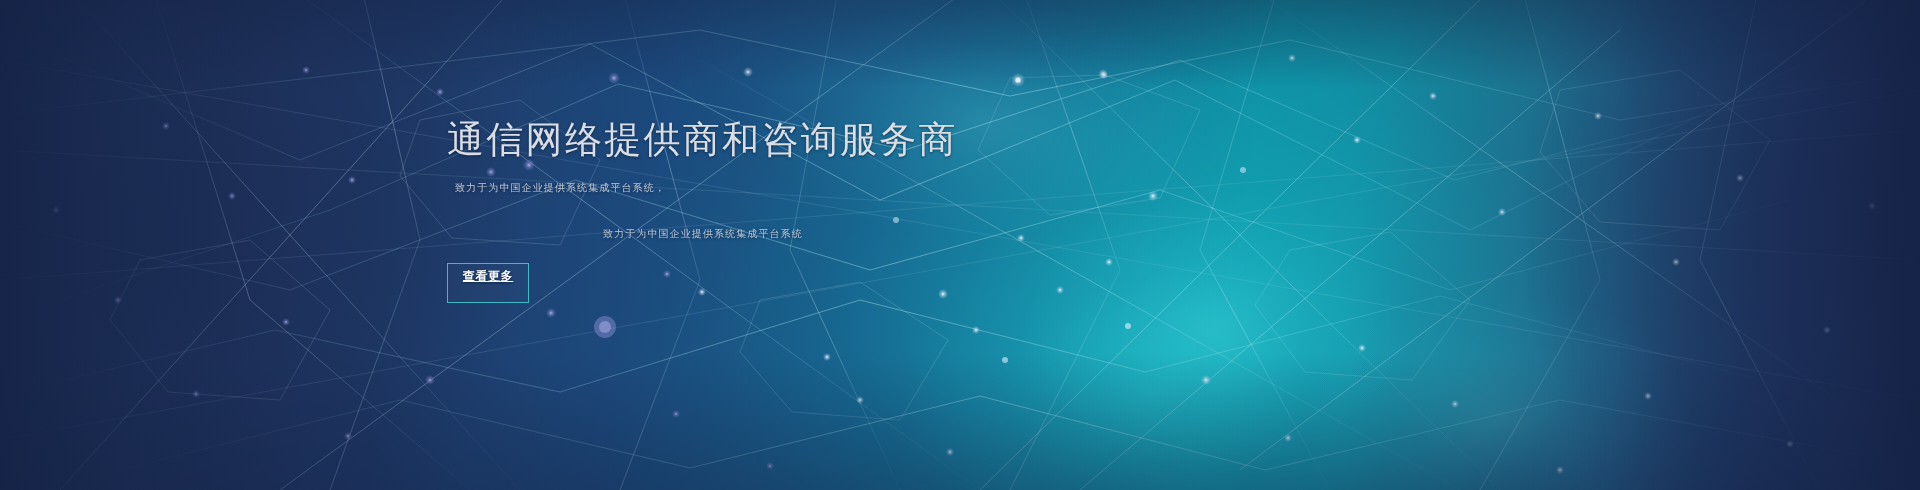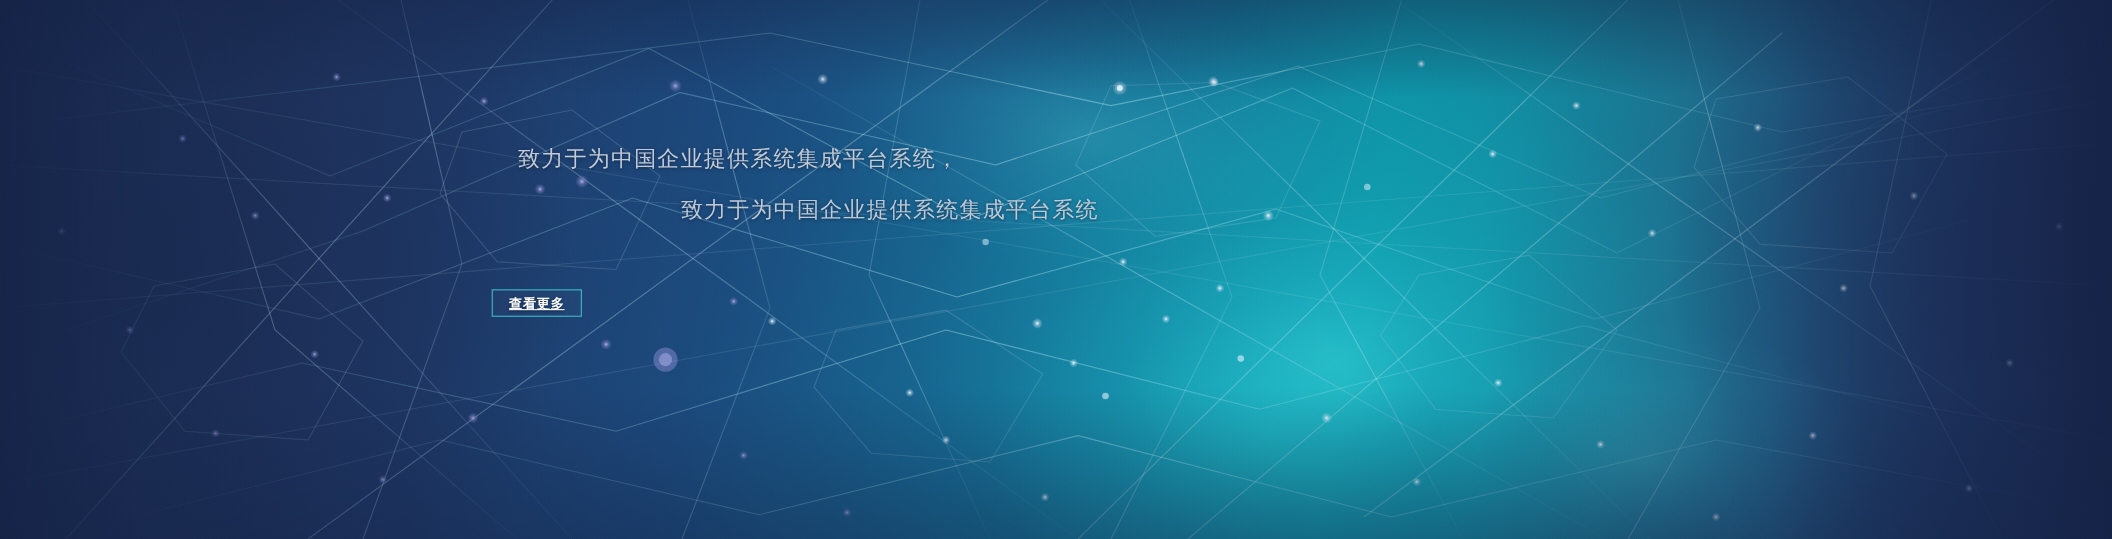--- a/index.html
+++ b/index.html
@@ -108,22 +108,22 @@
     letter-spacing: 2.3px;
     color: #d9dde4;
     font-weight: 400;
     text-shadow: 0 1px 3px rgba(8,22,48,0.55);
     white-space: nowrap;
   }
   .headline .line2 { display: block; }
 
   .subtitle {
     margin-top: 16px;
-    margin-left: 24px;
-    font-size: 20px;
+    margin-left: 8px;
+    font-size: 10px;
     line-height: 22px;
     letter-spacing: 1.1px;
     color: #c3cbd6;
     text-shadow: 0 1px 3px rgba(8,22,48,0.55);
     white-space: nowrap;
   }
   .subtitle .sub-line2 {
     display: block;
     margin-top: 24px;
     margin-left: 148px;
@@ -132,21 +132,21 @@
 
   .btn-row {
     position: absolute;
     left: 0px;
     top: 145px;
   }
   .more-btn {
     display: inline-block;
     box-sizing: border-box;
     width: 82px;
-    height: 25px;
+    height: 40px;
     line-height: 24px;
     text-align: center;
     border: 1px solid #3fb9c4;
     background: rgba(255,255,255,0.02);
     color: #ffffff;
     font-size: 12px;
     letter-spacing: 0.6px;
     font-weight: 700;
     cursor: pointer;
     text-shadow: 0 1px 2px rgba(8,22,48,0.6);
@@ -302,20 +302,21 @@
       <circle cx="1243" cy="170" r="3" fill="#e6f4ff" fill-opacity="0.5"></circle>
     </g>
   </svg>
 
   <div class="bg-layer bg-vignette"></div>
   <div class="bg-layer bg-vignette-v"></div>
 
   <div class="content">
 
     <div class="headline">
+      <span class="line2">通信网络提供商和咨询服务商</span>
     </div>
 
     <div class="subtitle">
       <span class="sub-line1">致力于为中国企业提供系统集成平台系统，</span>
       <span class="sub-line2">致力于为中国企业提供系统集成平台系统</span>
     </div>
 
     <div class="btn-row">
       <a class="more-btn" href="#">查看更多</a>
     </div>

